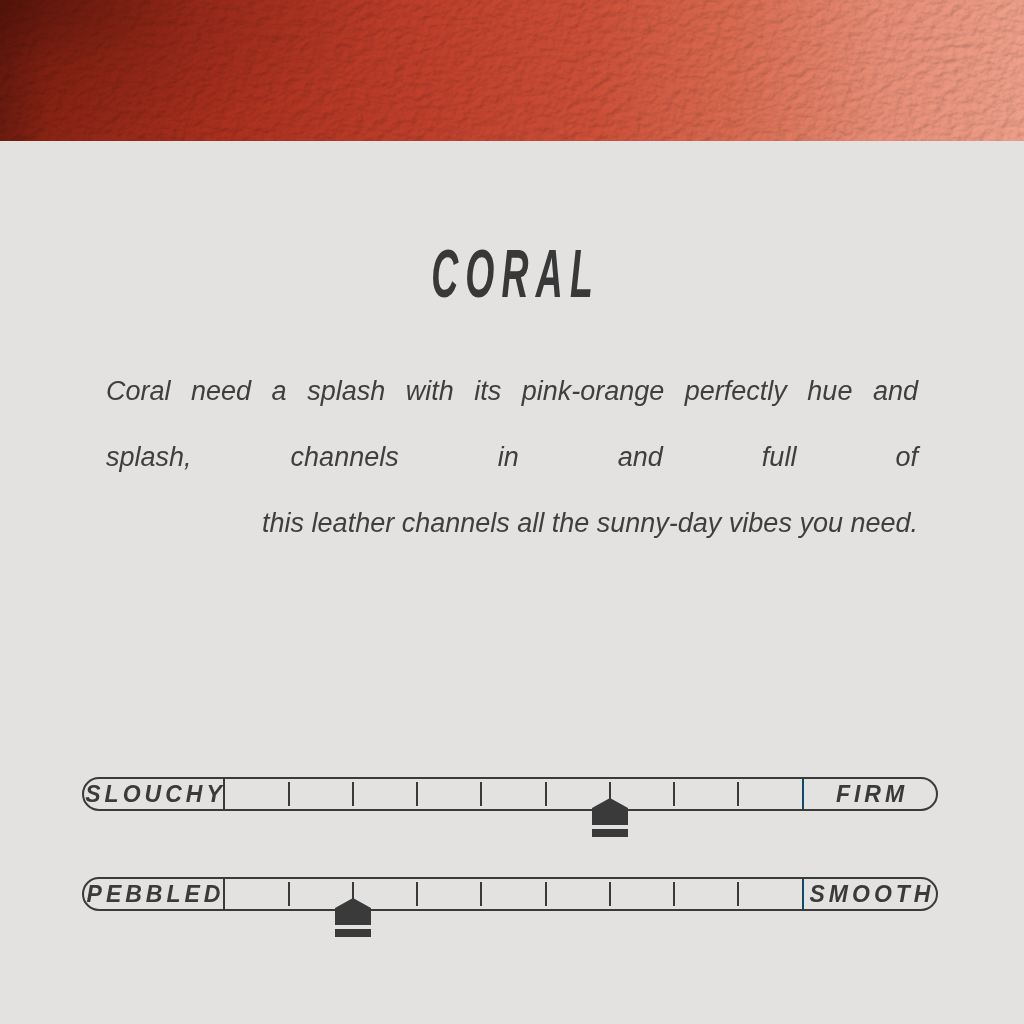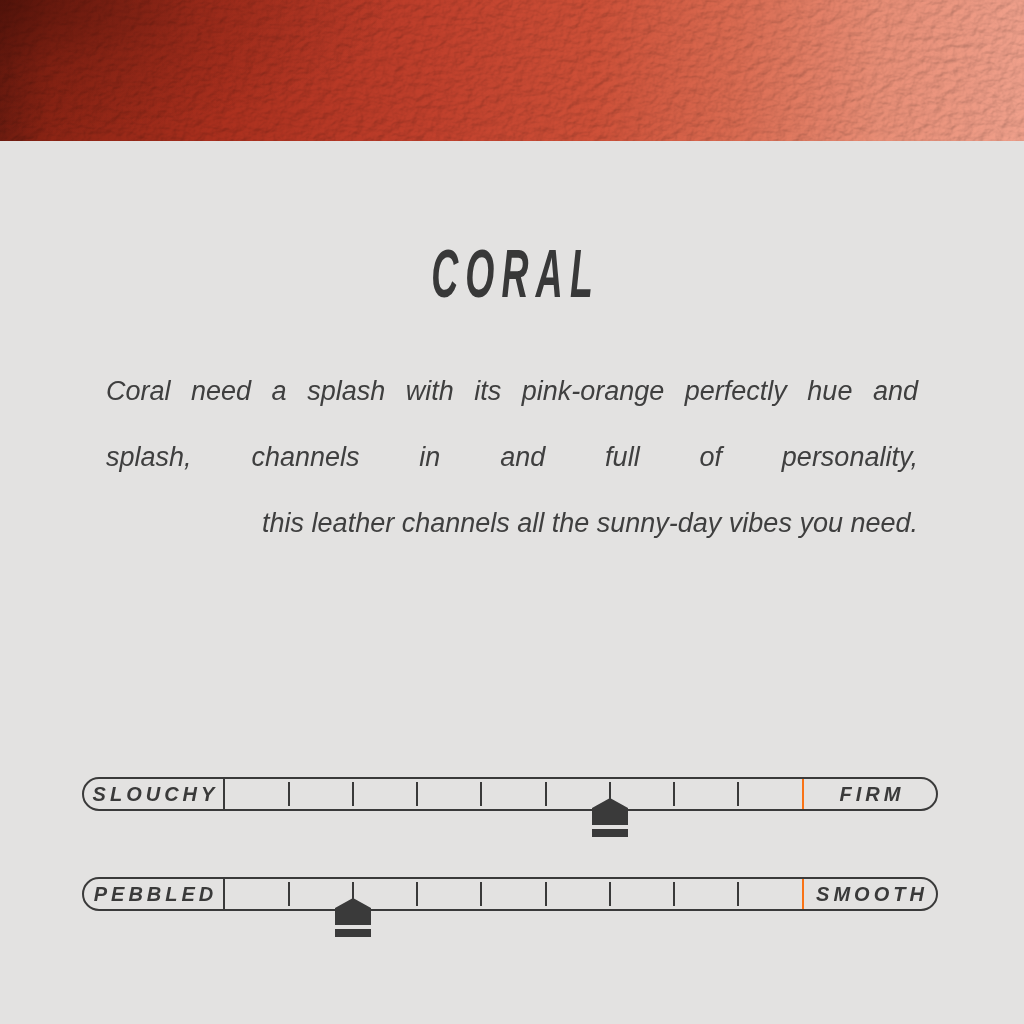--- a/index.html
+++ b/index.html
@@ -37,25 +37,25 @@
   .slider-1 { top: 777px; }
   .slider-2 { top: 877px; }
   .track {
     position: relative; width: 856px; height: 34px;
     border: 2px solid #3a3a3a; border-radius: 17px;
     background: transparent;
   }
   .sec {
     position: absolute; top: 0; bottom: 0;
     display: flex; align-items: center; justify-content: center;
-    font-weight: bold; font-size: 20px; color: #3a3a3a;
+    font-weight: bold; font-size: 23px; color: #3a3a3a;
     letter-spacing: 4px; text-indent: 4px; white-space: nowrap;
   }
   .sec.left  { left: 0;  width: 141px; border-right: 2px solid #3a3a3a; }
-  .sec.right { right: 0; width: 134px; border-left: 2px solid #f97316; }
+  .sec.right { right: 0; width: 134px; border-left: 2px solid #0c4a6e; }
   .tick {
     position: absolute; top: 3px; width: 2px; height: 24px;
     background: #3a3a3a;
   }
   .marker {
     position: absolute; top: 19px; width: 36px; height: 39px;
   }
   .marker svg { display: block; }
 </style>
 </head>
@@ -109,21 +109,20 @@
         <span>hue</span>
         <span>and</span>
       </div>
       <div class="line justify">
         <span>splash,</span>
         <span>channels</span>
         <span>in</span>
         <span>and</span>
         <span>full</span>
         <span>of</span>
-        <span>personality,</span>
       </div>
       <div class="line center">this leather channels all the sunny-day vibes you need.</div>
     </div>
 
   <div class="slider slider-1">
     <div class="track">
       <div class="sec left">SLOUCHY</div>
       <div class="sec right">FIRM</div>
     <div class="tick" style="left: 204.111px;"></div>
         <div class="tick" style="left: 268.222px;"></div>

